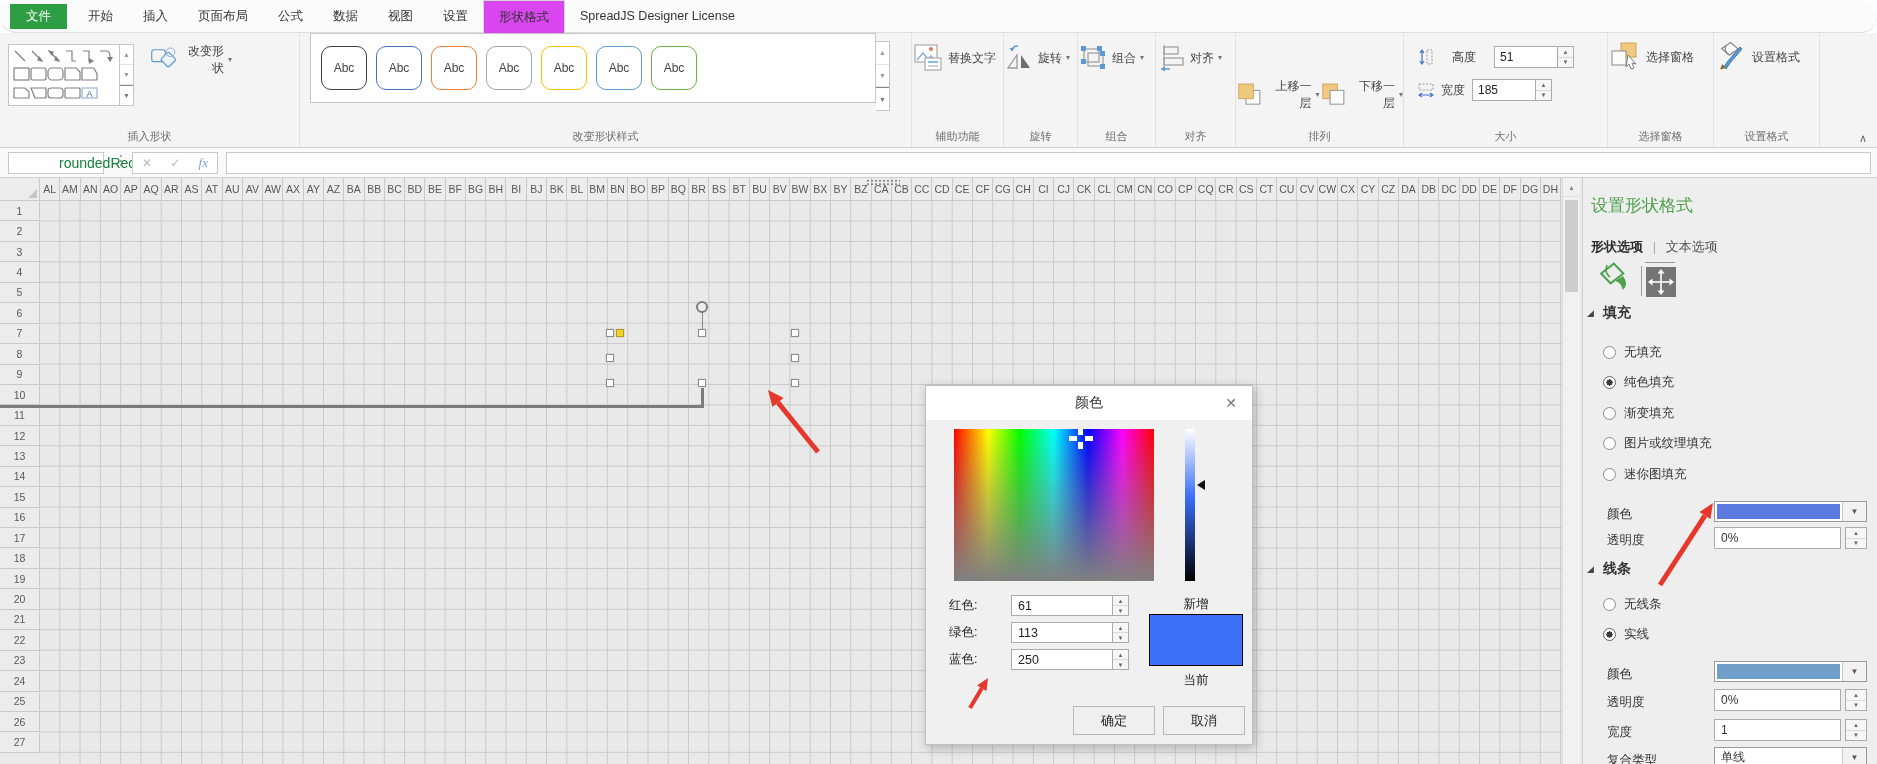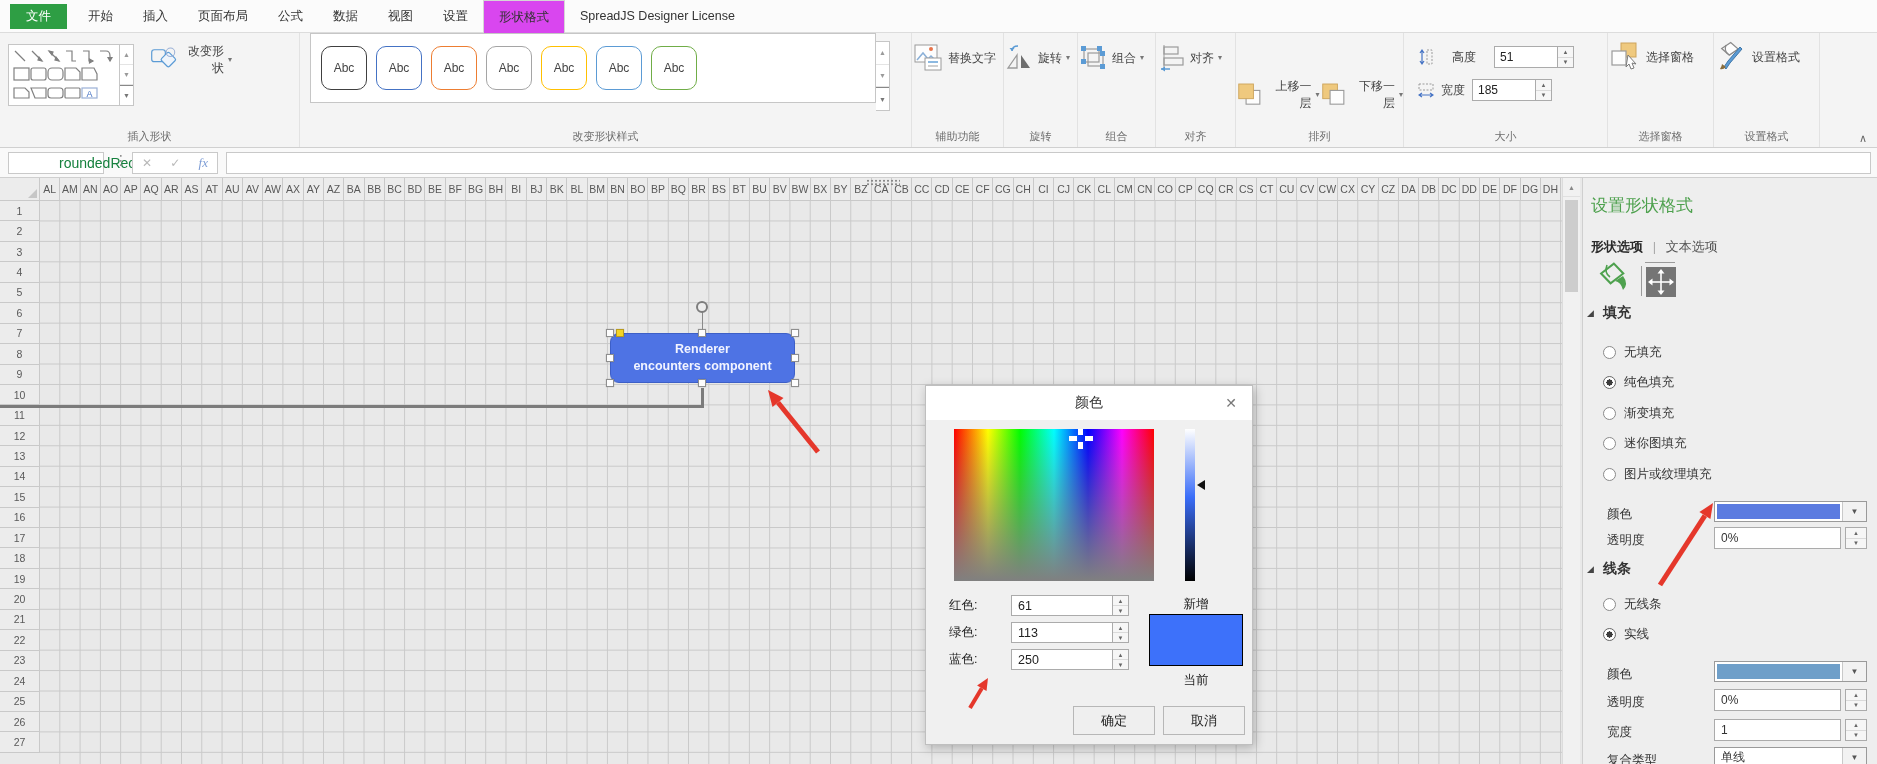--- a/index.html
+++ b/index.html
@@ -1,21 +1,21 @@
 <!DOCTYPE html>
 <html><head>
 <meta charset="utf-8">
 <style>
   * { margin:0; padding:0; box-sizing:border-box; }
   html,body { width:1877px; height:764px; overflow:hidden; }
   body { font-family:"Liberation Sans","DejaVu Sans",sans-serif; background:#fff; position:relative; font-size:12px; color:#333; }
   .abs { position:absolute; }
 
   
-  #tabbar { position:absolute; left:0; top:0; width:1877px; height:33px; background:#fbfbfb; border-bottom:1px solid #dcdcdc; display:flex; align-items:stretch; }
+  #tabbar { position:absolute; left:0; top:0; width:1877px; height:33px; background:#fbfbfb; border-bottom:1px solid #dcdcdc; display:flex; align-items:stretch;border-radius:16px; }
   .file-tab { margin:4px 6px 3px 10px; background:#2e9e44; color:#fff; padding:0 16px; display:flex; align-items:center; font-size:12.5px; cursor:default; }
   .tab { padding:0 15px; display:flex; align-items:center; font-size:12.5px; color:#333; }
   .tab.active { background:#d946ef; border:1px solid #d5d5d5; border-bottom:none; margin-bottom:-1px; }
 
   
   #ribbon { position:absolute; left:0; top:33px; width:1877px; height:115px; background:#f4f4f4; border-bottom:1px solid #d0d0d0; display:flex; }
   .rgroup { position:relative; border-right:1px solid #e2e2e2; height:100%; flex:0 0 auto; }
   .rlabel { position:absolute; bottom:3px; left:0; right:0; text-align:center; font-size:11px; color:#6e6e6e; }
   .bigbtn { display:flex; flex-direction:row; align-items:center; justify-content:flex-start; gap:4px; padding-top:8px; font-size:12px; color:#444;text-align:right; }
   .ddn { font-size:8px; color:#777; line-height:8px; }
@@ -452,24 +452,20 @@
       <div class="rowh">24</div>
       <div class="rowh">25</div>
       <div class="rowh">26</div>
       <div class="rowh">27</div>
     </div>
   <div id="splitdots"></div>
 
   <div class="connector" style="left:0; top:227px; width:703px; height:3px;"></div>
   <div class="connector" style="left:701px; top:210px; width:3px; height:20px;"></div>
 
-  <div id="shape" style="top: 155px; background: rgb(78, 115, 228);">
-    <span>Renderer</span>
-    <span>encounters component</span>
-  </div>
 
   <div class="handle" style="left:606px; top:151px;"></div>
   <div class="handle adj" style="left:616px; top:151px;"></div>
   <div class="handle" style="left:698px; top:151px;"></div>
   <div class="handle" style="left:791px; top:151px;"></div>
   <div class="handle" style="left:606px; top:176px;"></div>
   <div class="handle" style="left:791px; top:176px;"></div>
   <div class="handle" style="left:606px; top:201px;"></div>
   <div class="handle" style="left:698px; top:201px;"></div>
   <div class="handle" style="left:791px; top:201px;"></div>
@@ -578,25 +574,25 @@
       <div class="prrow">
         <div class="rcirc on"></div>
         <div class="prlbl">纯色填充</div>
       </div>
       <div class="prrow">
         <div class="rcirc"></div>
         <div class="prlbl">渐变填充</div>
       </div>
       <div class="prrow">
         <div class="rcirc"></div>
-        <div class="prlbl">迷你图填充</div>
+        <div class="prlbl">图片或纹理填充</div>
       </div>
       <div class="prrow">
         <div class="rcirc"></div>
-        <div class="prlbl">图片或纹理填充</div>
+        <div class="prlbl">迷你图填充</div>
       </div>
     </div>
 
   <div class="plabel" style="top:328px;">颜色</div>
   <div class="pdrop" style="top:323px;">
     <span class="sw" id="fillsw" style="background: rgb(91, 123, 224);"></span>
     <span class="ar">▼</span>
   </div>
   <div class="plabel" style="top:354px;">透明度</div>
   <div class="pspin" style="top:349px;">

